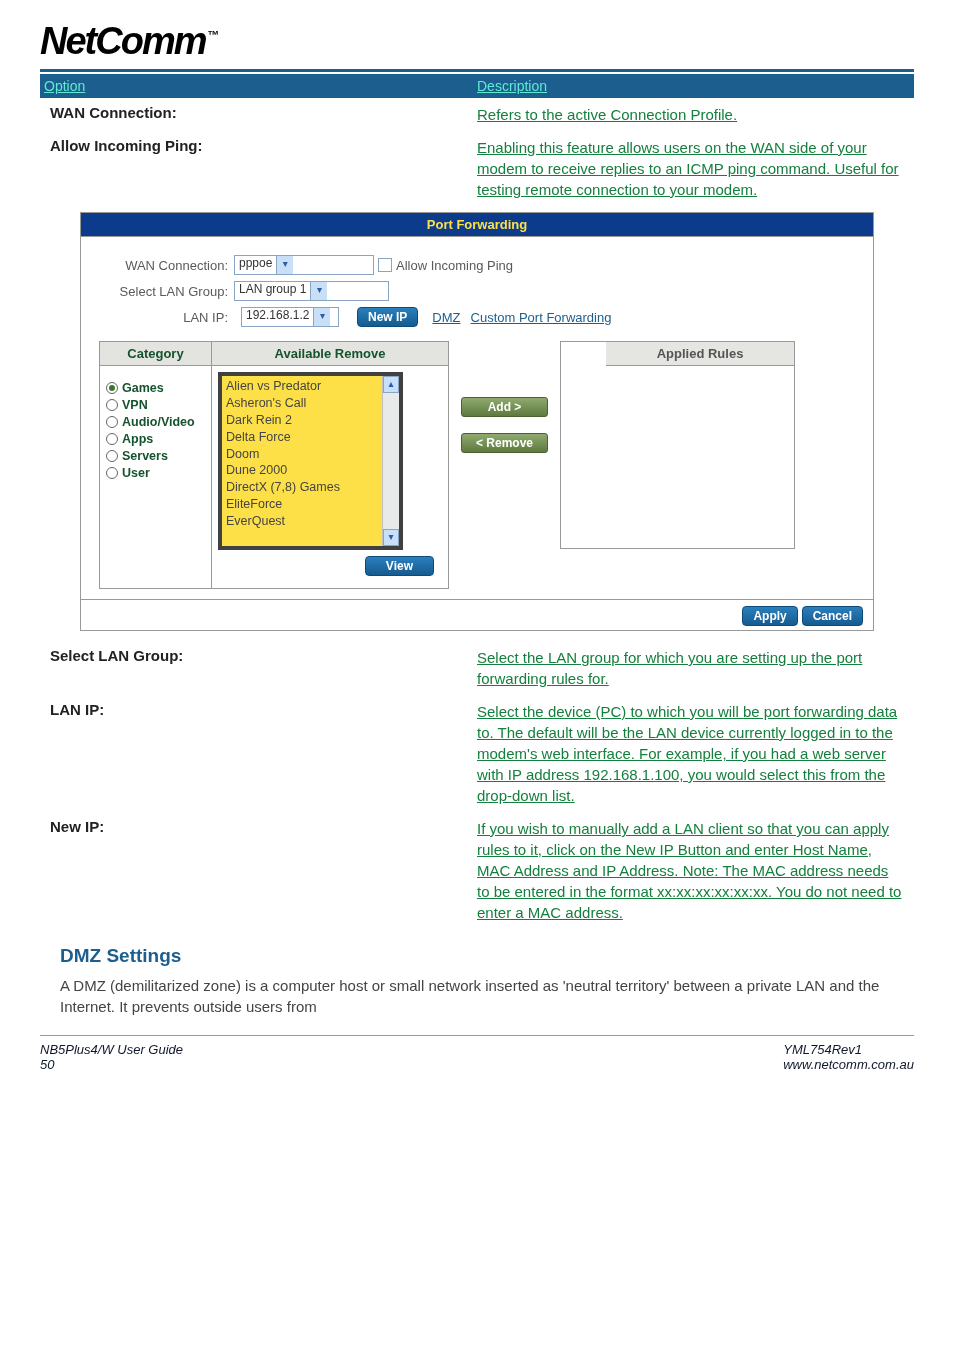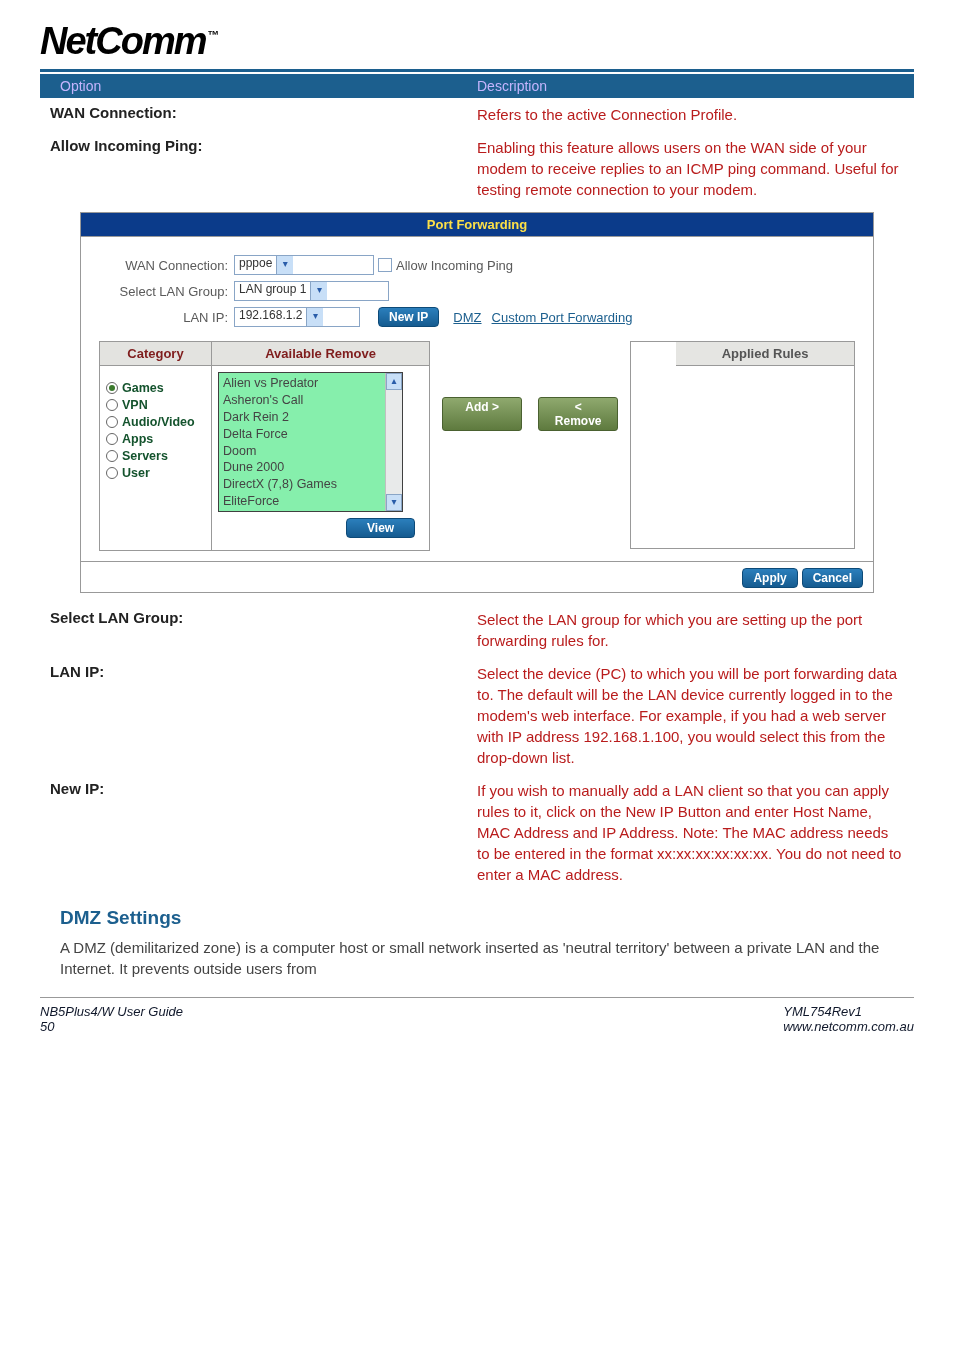--- a/index.html
+++ b/index.html
@@ -23,34 +23,35 @@
   }
   .logo sup { font-size: 12px; font-style: normal; vertical-align: top; position: relative; top: 8px; left: 2px; }
   .top-rule {
     height: 3px;
     background: #1c5f8e;
     margin-bottom: 2px;
   }
   .opt-header {
     display: flex;
     background: #1c5f8e;
-    color: #c4b5fd;
+    color: #5eead4;
     font-size: 14px;
-    padding: 4px 20px;
+    padding: 4px 4px;
+    text-decoration: underline;
   }
   .opt-header .col1 { flex: 0 0 50%; }
   .opt-header .col2 { flex: 0 0 50%; }
 
   .opt-row {
     display: flex;
     padding: 6px 10px;
     align-items: flex-start;
   }
   .opt-row .col1 { flex: 0 0 50%; font-weight: bold; color: #222; font-size: 15px; }
-  .opt-row .col2 { flex: 0 0 50%; color: #b91c1c; font-size: 15px; line-height: 1.4; }
+  .opt-row .col2 { flex: 0 0 50%; color: #15803d; font-size: 15px; line-height: 1.4; text-decoration: underline; }
 
   
   .panel-outer {
     margin: 6px 40px 10px 40px;
   }
   .panel-titlebar {
     background: #0b3b8a;
     color: #fde047;
     text-align: center;
     font-weight: bold;
@@ -142,21 +143,21 @@
   }
   .col-left {
     border: 1px solid #999;
     width: 350px;
   }
   .col-header {
     background: #e3e3e0;
     border-bottom: 1px solid #999;
     font-weight: bold;
     font-size: 13px;
-    color: #7f1d1d;
+    color: #14532d;
     display: flex;
   }
   .col-header .h1 { width: 112px; border-right: 1px solid #999; padding: 4px 6px; text-align: center; }
   .col-header .h2 { flex: 1; padding: 4px 6px; text-align: center; }
   .col-body { display: flex; }
   .cat-list {
     width: 112px;
     border-right: 1px solid #999;
     padding: 12px 6px;
     font-size: 12.5px;
@@ -168,46 +169,46 @@
     width: 12px; height: 12px; border: 1px solid #666; border-radius: 50%; display: inline-block; position: relative;
   }
   .radio.selected::after {
     content: ''; position: absolute; top: 2px; left: 2px; width: 6px; height: 6px; background: #3b7a2d; border-radius: 50%;
   }
   .avail-box {
     flex: 1;
     padding: 6px;
   }
   .listbox {
-    border: 1px solid #404040;
-    height: 140px;
+    border: 4px solid #404040;
+    height: 178px;
     width: 185px;
     font-size: 12.5px;
     color: #444;
     overflow: hidden;
     position: relative;
-    background: #86efac;
+    background: #fde047;
   }
   .listbox .items { padding: 2px 4px; }
   .listbox .items div { line-height: 1.35; }
   .listbox .scroll {
     position: absolute;
     right: 0; top: 0; bottom: 0; width: 17px;
     background: #e8eaea;
     border-left: 1px solid #c0c0c0;
   }
   .listbox .scroll .sbtn {
     height: 17px; background: #c8dff7; border: 1px solid #89a5c6;
     text-align: center; font-size: 10px; color: #2a5da9; line-height: 14px;
   }
   .listbox .scroll .sbtn.bottom { position: absolute; bottom: 0; left: 0; right: 0; }
 
   .mid-btns {
     display: flex;
-    flex-direction: row;
+    flex-direction: column;
     gap: 16px;
     margin-top: 56px;
   }
 
   .col-right {
     border: 1px solid #999;
     width: 235px;
     padding-left: 45px;
   }
   .col-right-header {
@@ -294,21 +295,21 @@
     <div class="form-row">
       <span class="form-label">Select LAN Group:</span>
       <span class="fake-select" style="width:155px;">
         <span>LAN group 1</span>
         <span class="arrow">▾</span>
       </span>
     </div>
 
     <div class="form-row">
       <span class="form-label">LAN IP:</span>
-      <span class="fake-select" style="width:126px;">
+      <span class="fake-select" style="width:98px;margin-left:7px;">
         <span>192.168.1.2</span>
         <span class="arrow">▾</span>
       </span>
       <span style="width:18px;"></span>
       <span class="btn-blue">New IP</span>
       <span style="width:14px;"></span>
       <span class="link-blue">DMZ</span>
       <span style="width:10px;"></span>
       <span class="link-blue">Custom Port Forwarding</span>
     </div>

